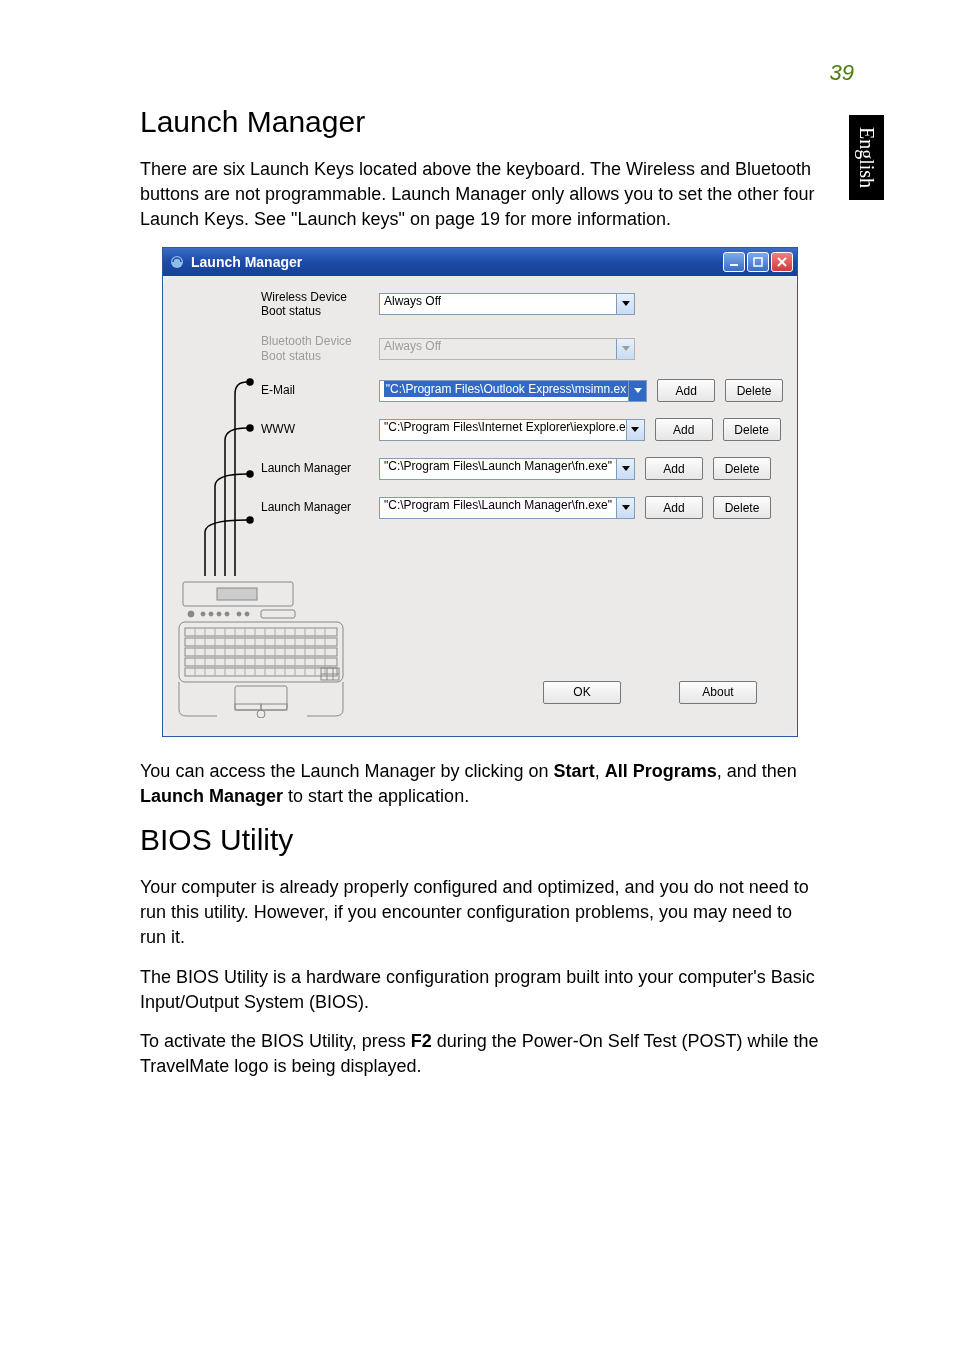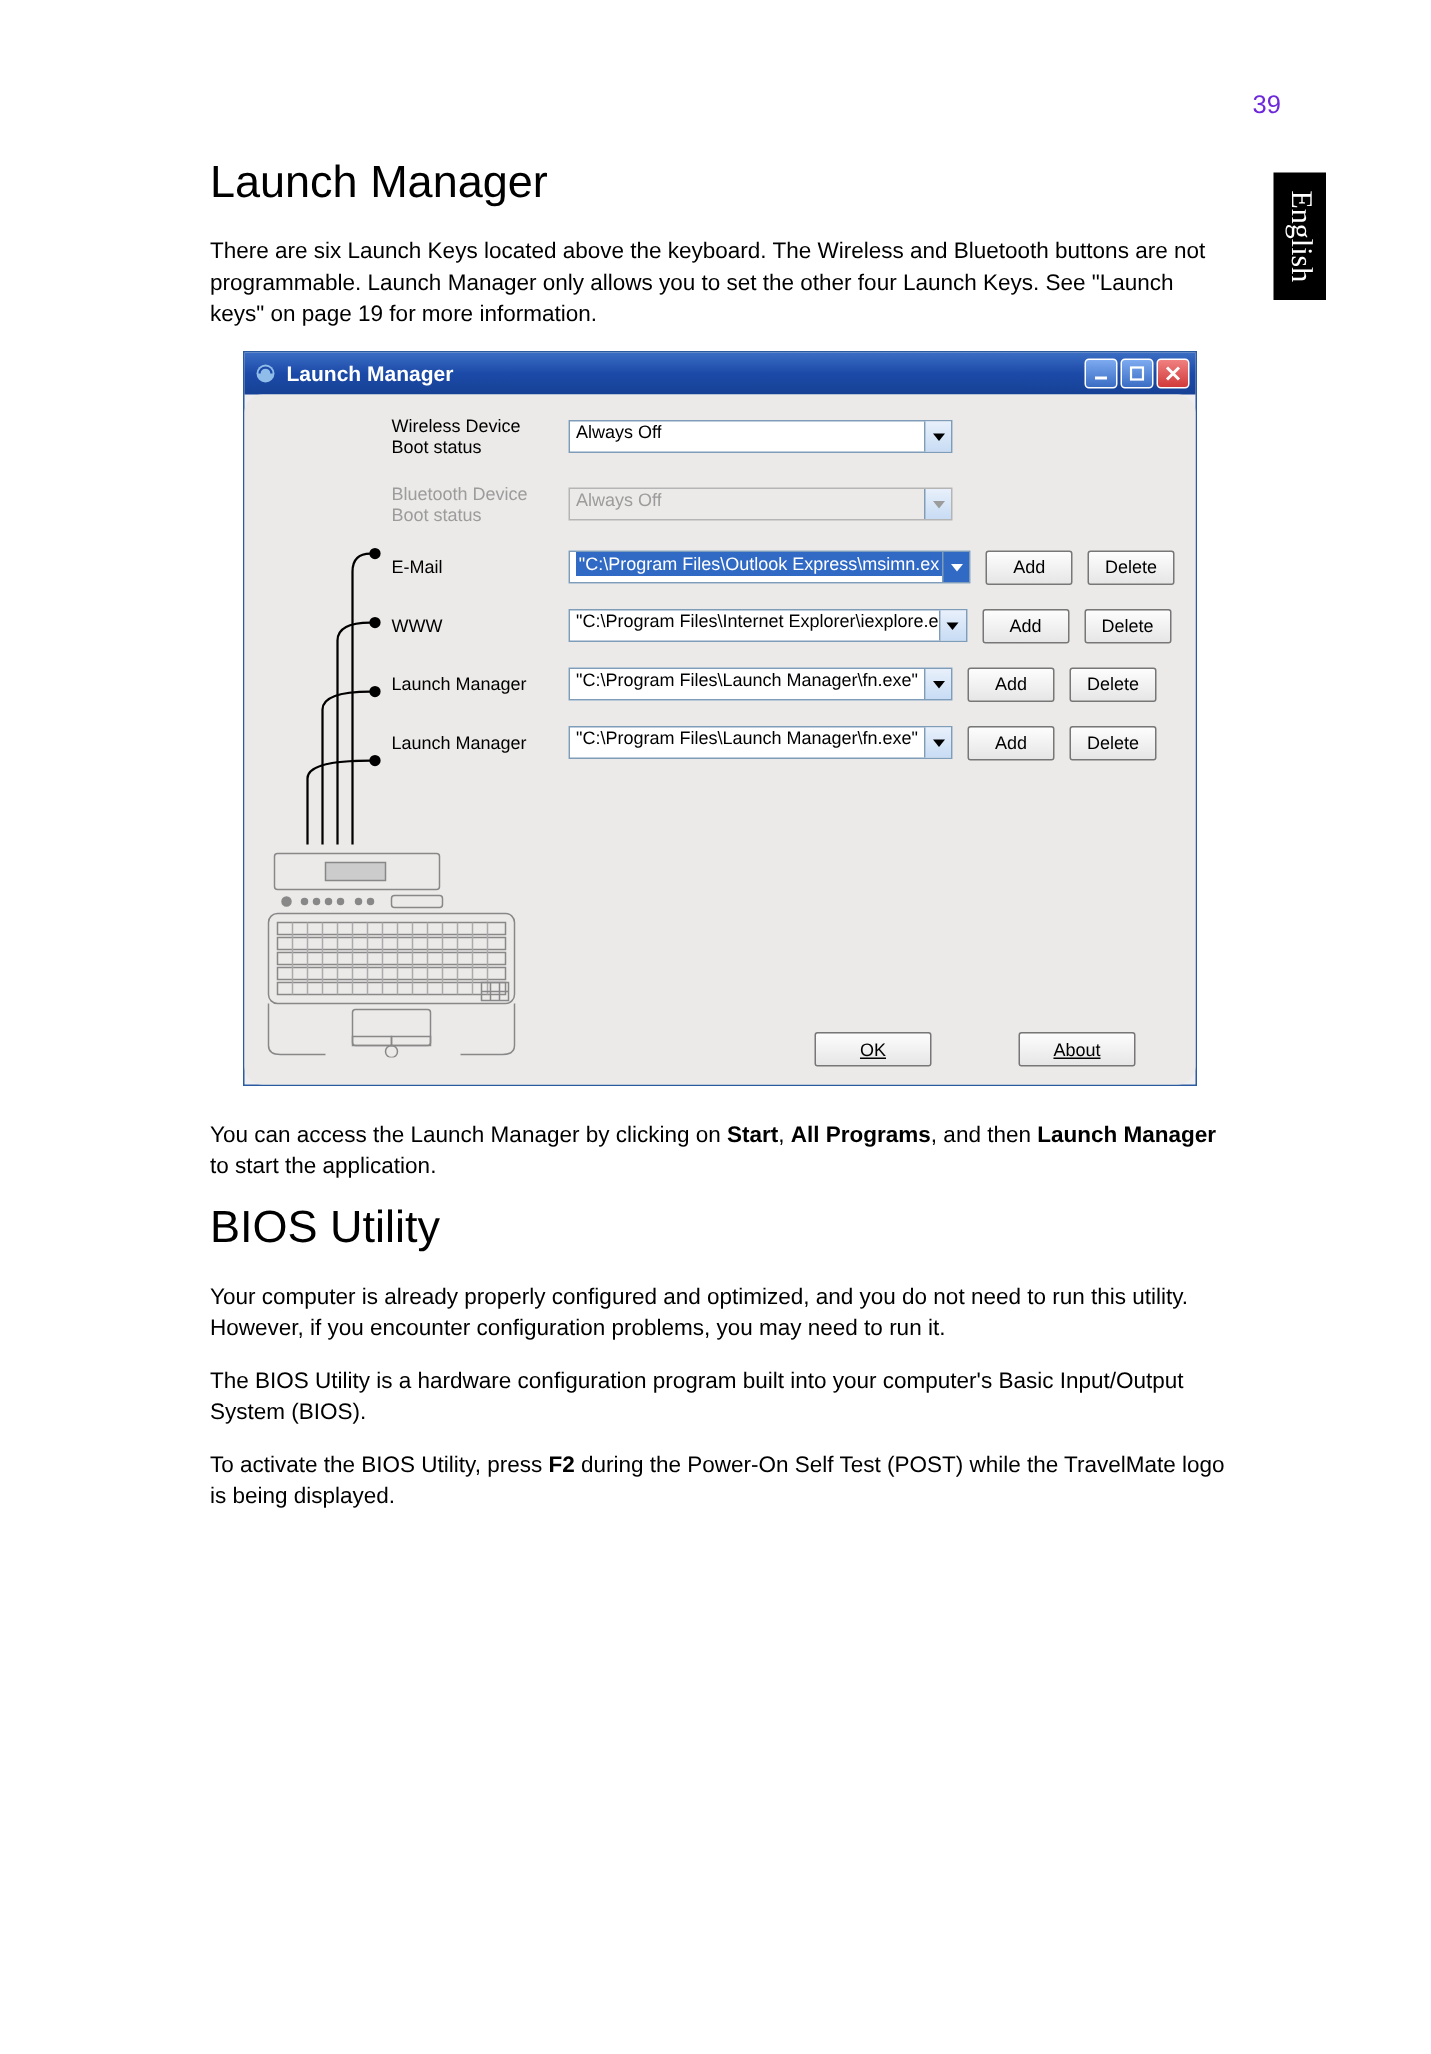--- a/index.html
+++ b/index.html
@@ -8,22 +8,23 @@
     background: #fff;
     width: 954px;
     height: 1369px;
     position: relative;
     color: #000;
   }
   .page-number {
     position: absolute;
     top: 60px;
     right: 100px;
-    font-size: 17px;
-    color: #6d28d9;
+    font-size: 22px;
+    color: #4d7c0f;
+    font-style: italic;
   }
   .side-tab {
     position: absolute;
     top: 115px;
     right: 70px;
     background: #000;
     color: #fff;
     writing-mode: vertical-rl;
     text-orientation: mixed;
     padding: 12px 6px;
@@ -35,21 +36,21 @@
     left: 140px;
     top: 105px;
     width: 680px;
   }
   h1 {
     font-size: 30px;
     font-weight: normal;
     margin-bottom: 18px;
   }
   p.body {
-    font-size: 15px;
+    font-size: 18px;
     line-height: 1.4;
     margin-bottom: 14px;
   }
   .bold { font-weight: bold; }
   .window {
     border: 1px solid #2a5ba0;
     width: 636px;
     margin: 12px auto 22px auto;
     background: #eeeef0;
     position: relative;
@@ -148,25 +149,24 @@
   }
   .laptop-sketch {
     position:absolute;
     left: 14px;
     bottom: 18px;
     width: 170px;
     height: 138px;
   }
   .bottom-btns {
     position:absolute;
-    bottom: 12px;
+    bottom: 32px;
     right: 40px;
     display:flex;
     gap: 58px;
-    text-decoration: underline;
   }
   .bottom-btns .btn { width: 78px; }
   .bios-section { margin-top: 10px; }
 </style>
 </head>
 <body>
 
 <div class="page-number">39</div>
 <div class="side-tab">English</div>
 

